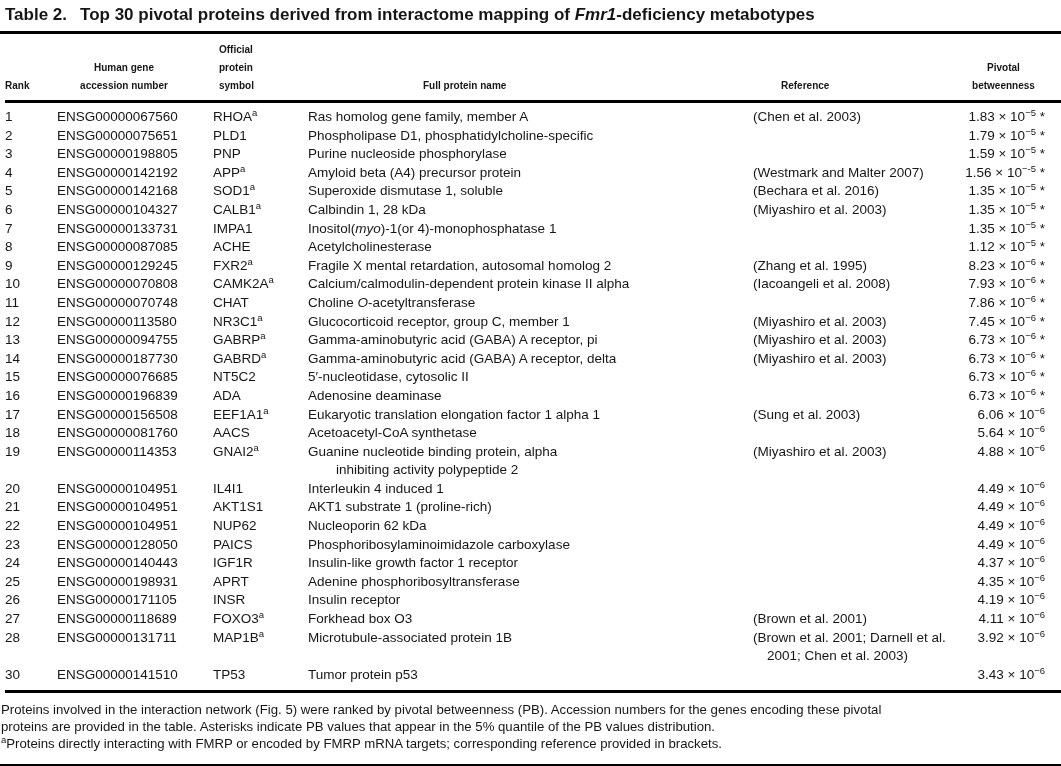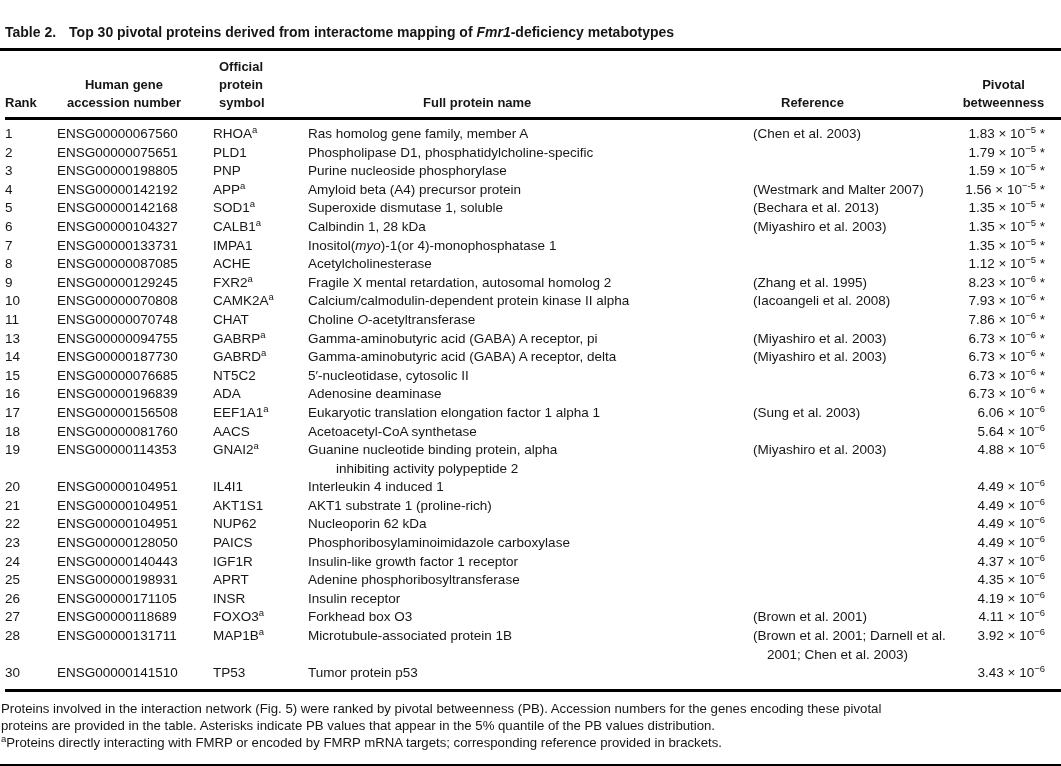--- a/index.html
+++ b/index.html
@@ -6,42 +6,42 @@
   .page {
     position:relative;
     width:1061px; height:766px;
     background:#ffffff;
     color:#161616;
     font-family:"Liberation Sans", sans-serif;
     overflow:hidden;
     box-sizing:border-box;
   }
   .caption {
-    padding:24px 5px 8px 5px;
-    font-size:14px;
+    padding:7px 5px 8px 5px;
+    font-size:17px;
     font-weight:bold;
     line-height:16px;
   }
   .caption .tlabel { margin-right:13px; }
   .rule { background:#000; height:3px; width:1061px; }
   table.ptable {
     border-collapse:collapse;
     table-layout:fixed;
     width:1056px;
     margin-left:5px;
     border-bottom:3px solid #000;
   }
   col.c-rank { width:52px; }
   col.c-acc  { width:156px; }
   col.c-sym  { width:95px; }
   col.c-name { width:445px; }
   col.c-ref  { width:195px; }
   col.c-pb   { width:113px; }
   thead th {
-    font-size:13px;
+    font-size:10px;
     font-weight:bold;
     line-height:18px;
     vertical-align:bottom;
     padding:7px 0 5px 0;
     border-bottom:3px solid #000;
     text-align:left;
   }
   thead th.h-acc { text-align:center; padding-right:22px; }
   thead th.h-sym { padding-left:6px; }
   thead th.h-name { padding-left:115px;margin-top:19px; }
@@ -159,21 +159,21 @@
           <td class="cell-pb">1.56 × 10<sup>−-5</sup> *</td>
         </tr>
         <tr>
           <td>5</td>
           <td>ENSG00000142168</td>
           <td>SOD1<sup>a</sup></td>
           <td>
             <div>Superoxide dismutase 1, soluble</div>
           </td>
           <td>
-            <div>(Bechara et al. 2013)</div>
+            <div>(Bechara et al. 2016)</div>
           </td>
           <td class="cell-pb">1.35 × 10<sup>−5</sup> *</td>
         </tr>
         <tr>
           <td>6</td>
           <td>ENSG00000104327</td>
           <td>CALB1<sup>a</sup></td>
           <td>
             <div>Calbindin 1, 28 kDa</div>
           </td>
@@ -228,20 +228,32 @@
         </tr>
         <tr>
           <td>11</td>
           <td>ENSG00000070748</td>
           <td>CHAT</td>
           <td>
             <div>Choline <i>O</i>-acetyltransferase</div>
           </td>
           <td></td>
           <td class="cell-pb">7.86 × 10<sup>−6</sup> *</td>
+        </tr>
+        <tr>
+          <td>12</td>
+          <td>ENSG00000113580</td>
+          <td>NR3C1<sup>a</sup></td>
+          <td>
+            <div>Glucocorticoid receptor, group C, member 1</div>
+          </td>
+          <td>
+            <div>(Miyashiro et al. 2003)</div>
+          </td>
+          <td class="cell-pb">7.45 × 10<sup>−6</sup> *</td>
         </tr>
         <tr>
           <td>13</td>
           <td>ENSG00000094755</td>
           <td>GABRP<sup>a</sup></td>
           <td>
             <div>Gamma-aminobutyric acid (GABA) A receptor, pi</div>
           </td>
           <td>
             <div>(Miyashiro et al. 2003)</div>

